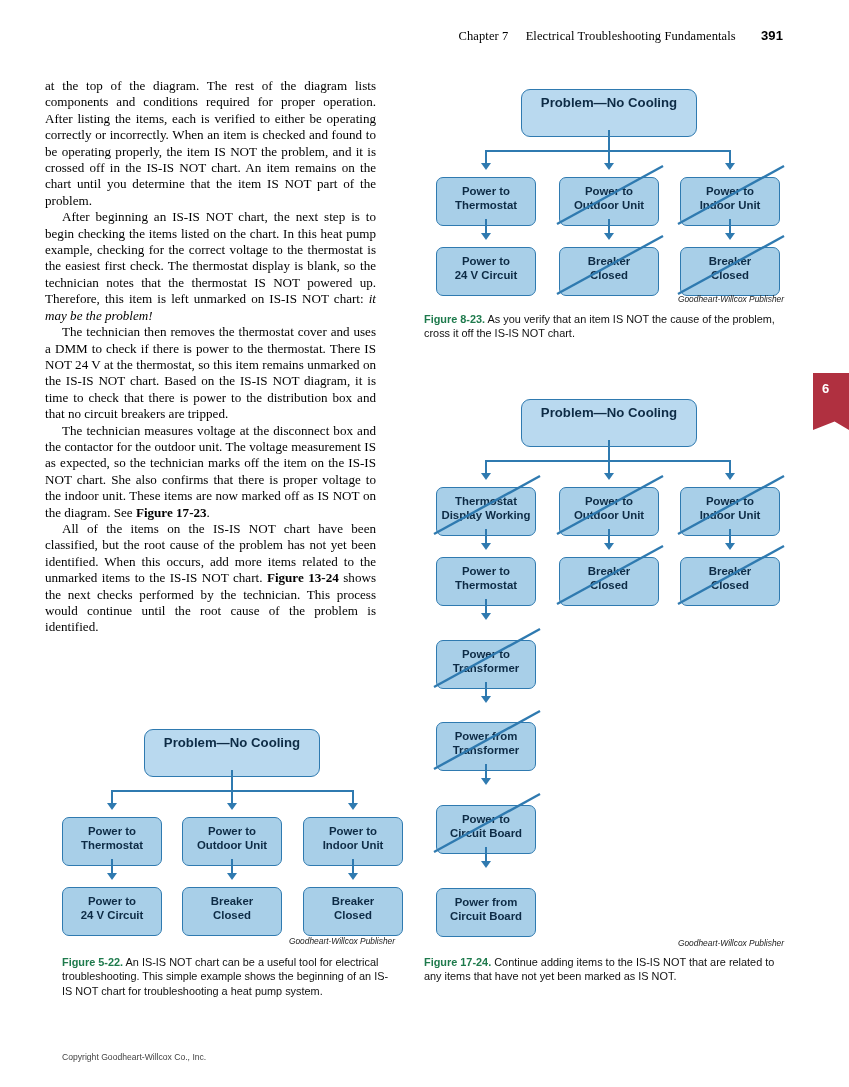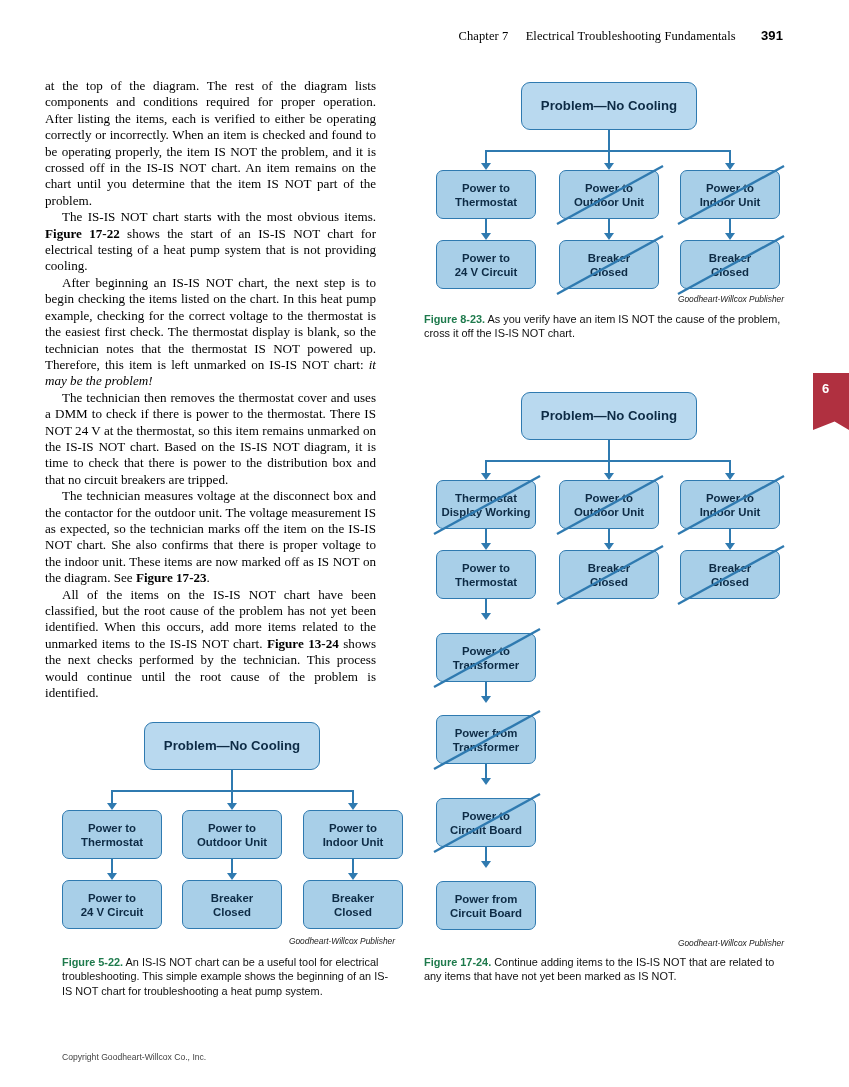--- a/index.html
+++ b/index.html
@@ -61,24 +61,25 @@
     position: absolute;
     background: #a8cfe8;
     border: 1.6px solid #2f7ab0;
     border-radius: 7px;
     color: #0d2b45;
     font-family: "Liberation Sans", sans-serif;
     font-weight: bold;
     font-size: 11.4px;
     line-height: 14px;
     display: flex;
-    align-items: center;
+    align-items: flex-start;
     justify-content: center;
     text-align: center;
-    padding: 0 4px;
+    padding: 6px 4px;
+    margin-top: 7px;
   }
   .node.top {
     background: #b9d9ef;
     font-size: 13.2px;
     border-radius: 9px;
   }
   .node .lbl { white-space: pre-line; }
 
   .connector {
     position: absolute;
@@ -160,21 +161,20 @@
   <span class="page-number">391</span>
 </div>
 
 <div class="chapter-tab">
   <span>6</span>
 </div>
 
 <div class="col-left">
   <div class="body-text">
     <p><span>at the top of the diagram. The rest of the diagram lists components and conditions required for proper operation. After listing the items, each is verified to either be operating correctly or incorrectly. When an item is checked and found to be operating properly, the item IS NOT the problem, and it is crossed off in the IS-IS NOT chart. An item remains on the chart until you determine that the item IS NOT part of the problem.</span></p>
-    <p><span>The IS-IS NOT chart starts with the most obvious items. </span><b>Figure 17-22</b><span> shows the start of an IS-IS NOT chart for electrical testing of a heat pump system that is not providing cooling.</span></p>
     <p><span>After beginning an IS-IS NOT chart, the next step is to begin checking the items listed on the chart. In this heat pump example, checking for the correct voltage to the thermostat is the easiest first check. The thermostat display is blank, so the technician notes that the thermostat IS NOT powered up. Therefore, this item is left unmarked on IS-IS NOT chart: </span><i>it may be the problem!</i></p>
     <p><span>The technician then removes the thermostat cover and uses a DMM to check if there is power to the thermostat. There IS NOT 24 V at the thermostat, so this item remains unmarked on the IS-IS NOT chart. Based on the IS-IS NOT diagram, it is time to check that there is power to the distribution box and that no circuit breakers are tripped.</span></p>
     <p><span>The technician measures voltage at the disconnect box and the contactor for the outdoor unit. The voltage measurement IS as expected, so the technician marks off the item on the IS-IS NOT chart. She also confirms that there is proper voltage to the indoor unit. These items are now marked off as IS NOT on the diagram. See </span><b>Figure 17-23</b><span>.</span></p>
     <p><span>All of the items on the IS-IS NOT chart have been classified, but the root cause of the problem has not yet been identified. When this occurs, add more items related to the unmarked items to the IS-IS NOT chart. </span><b>Figure 13-24</b><span> shows the next checks performed by the technician. This process would continue until the root cause of the problem is identified.</span></p>
   </div>
 </div>
 
 <div class="chart" style="position:absolute; left:62px; top:722px; width:333px; height:222px;">
 
   <div class="node top" style="left:82px; top:0px; width:176px; height:48px;">
@@ -302,21 +302,21 @@
         <line x1="4" y1="62" x2="110" y2="4" stroke="#2f7ab0" stroke-width="2.4"></line>
       </svg>
   </div>
 </div>
 
 <div class="credit" style="left:589px; top:294px; width:195px;">
   <span>Goodheart-Willcox Publisher</span>
 </div>
 
 <div class="caption" style="left:424px; top:312px; width:360px;">
-  <span class="fig-label">Figure 8-23.</span><span> As you verify have an item IS NOT the cause of the problem, cross it off the IS-IS NOT chart.</span>
+  <span class="fig-label">Figure 8-23.</span><span> As you verify that an item IS NOT the cause of the problem, cross it off the IS-IS NOT chart.</span>
 </div>
 
 <div class="chart" style="position:absolute; left:424px; top:392px; width:360px; height:548px;">
 
   <div class="node top" style="left:97px; top:0px; width:176px; height:48px;">
     <span class="lbl">Problem—No Cooling</span>
   </div>
 
   <div class="connector v-line" style="left:184px; top:48px; width:2.2px; height:22px;"></div>
   <div class="connector h-line" style="left:61px; top:68px; width:246px; height:2.2px;"></div>

